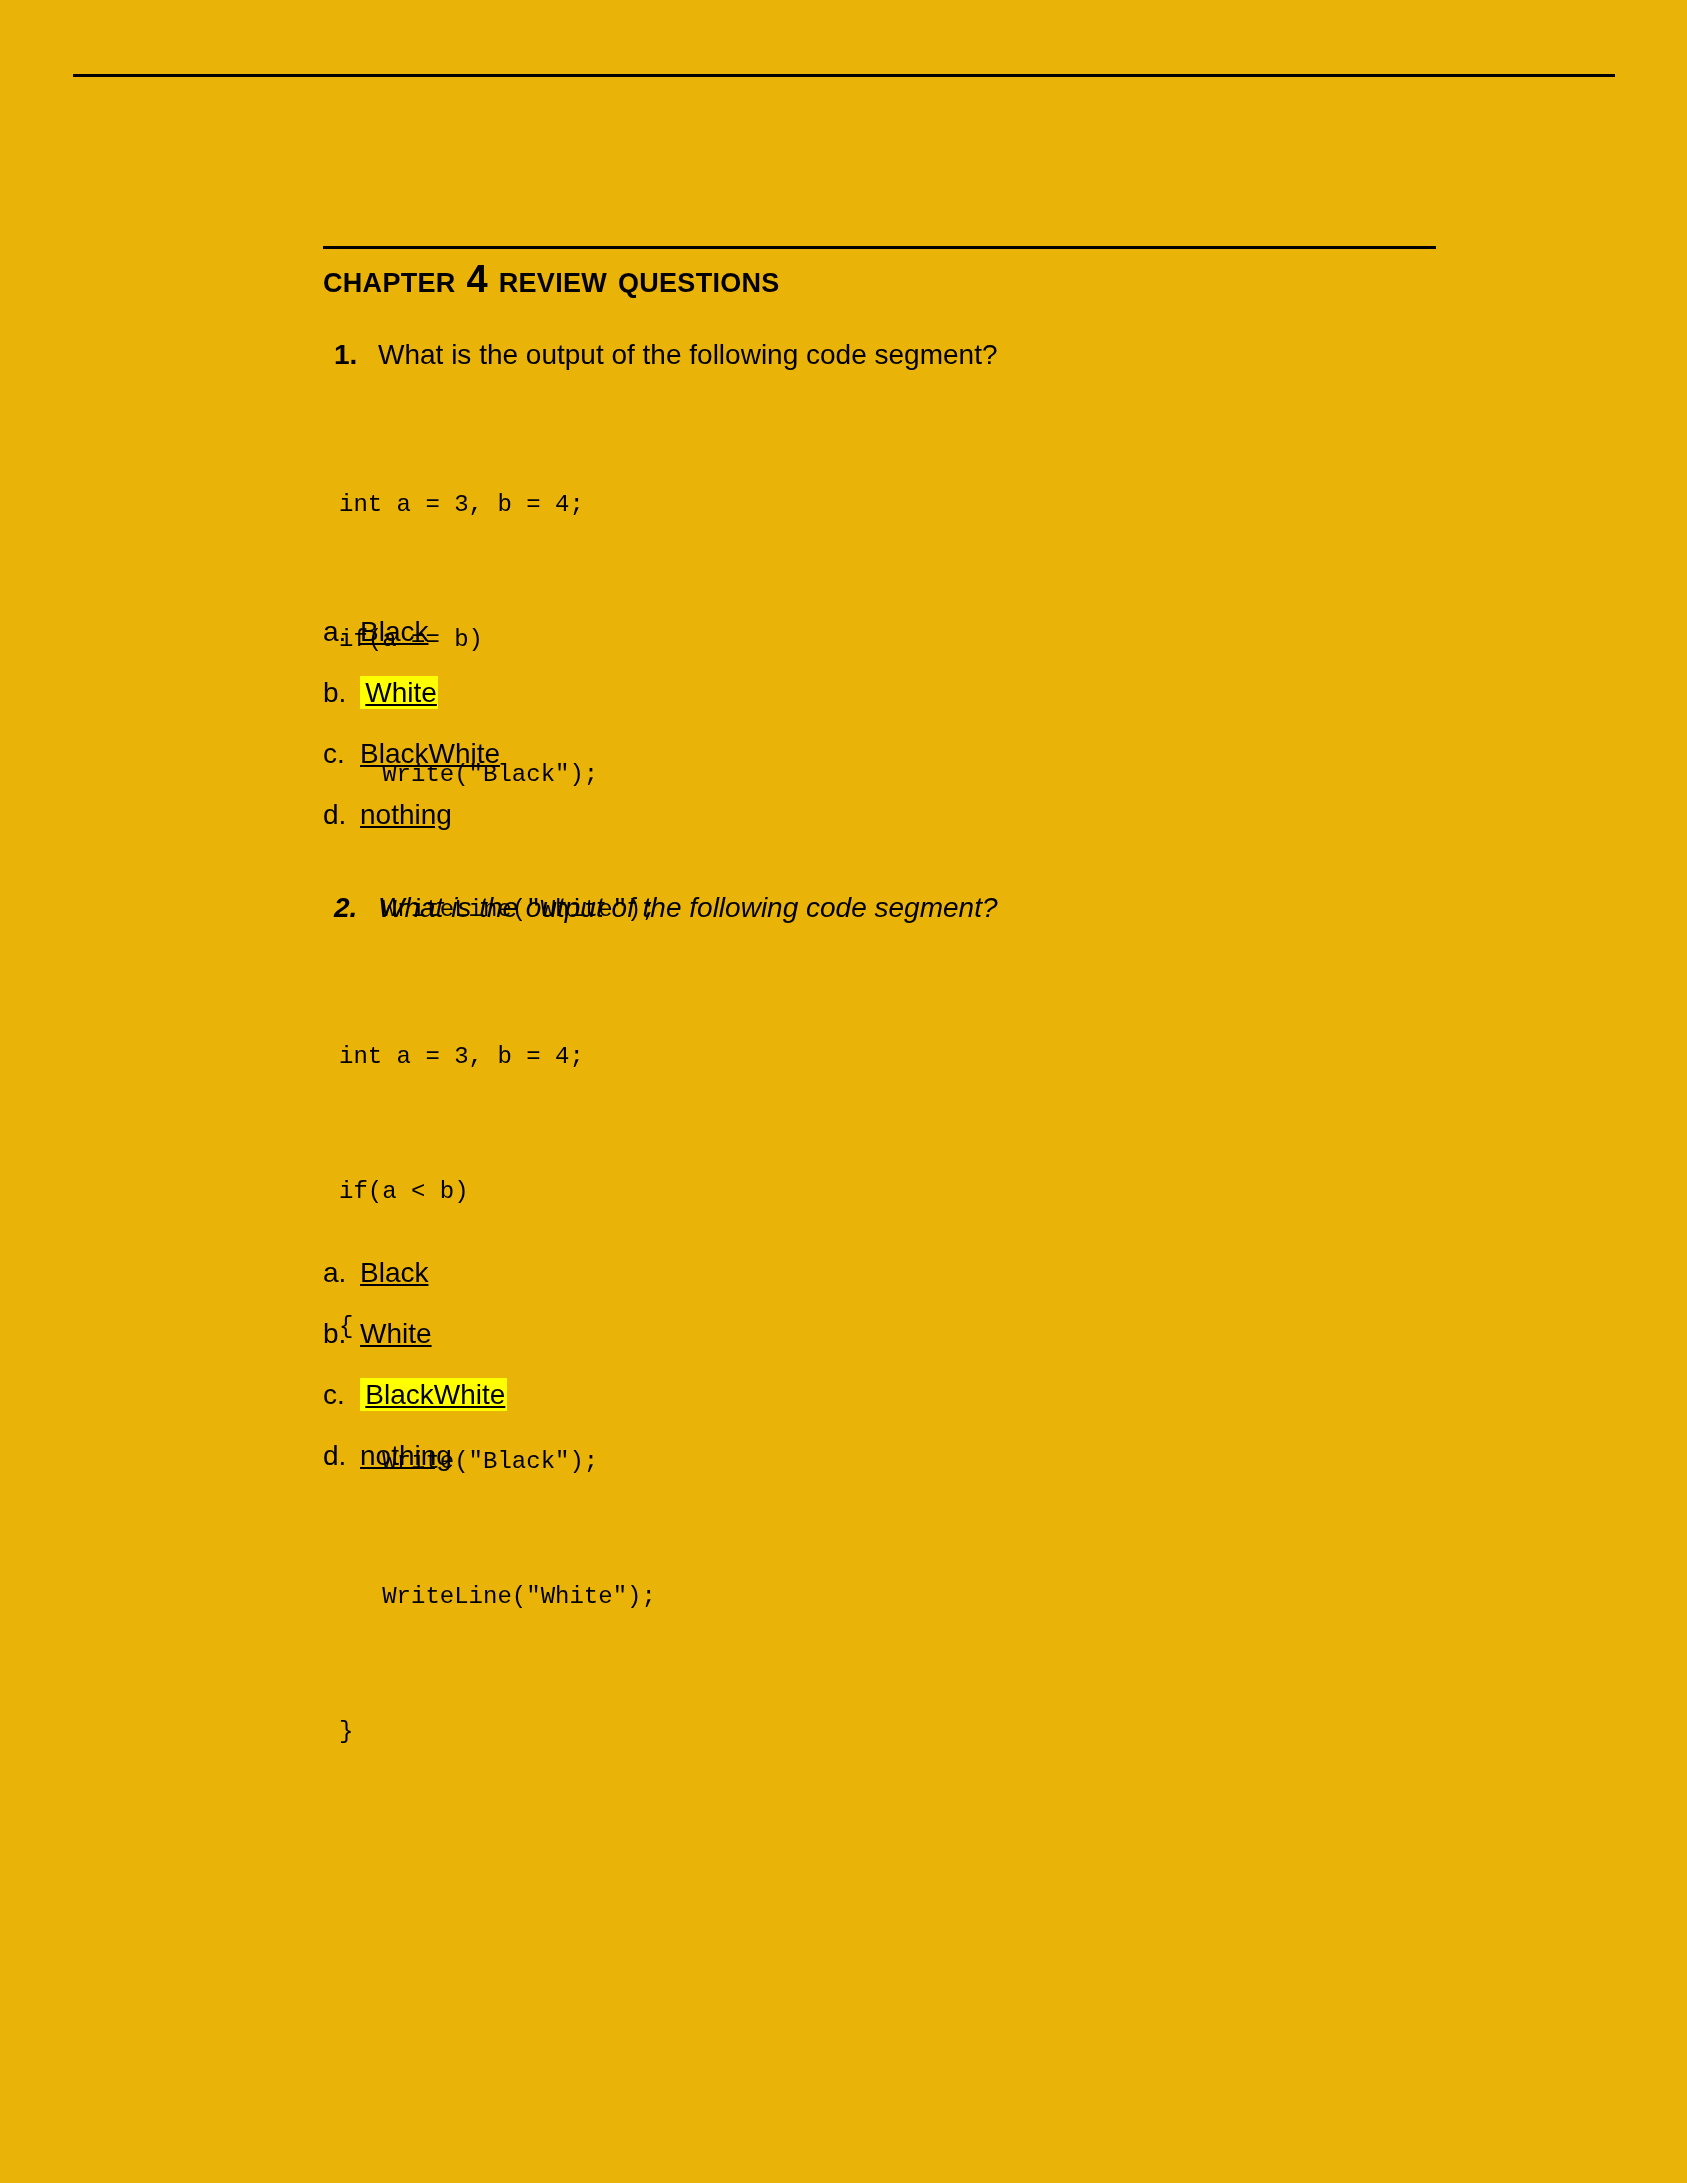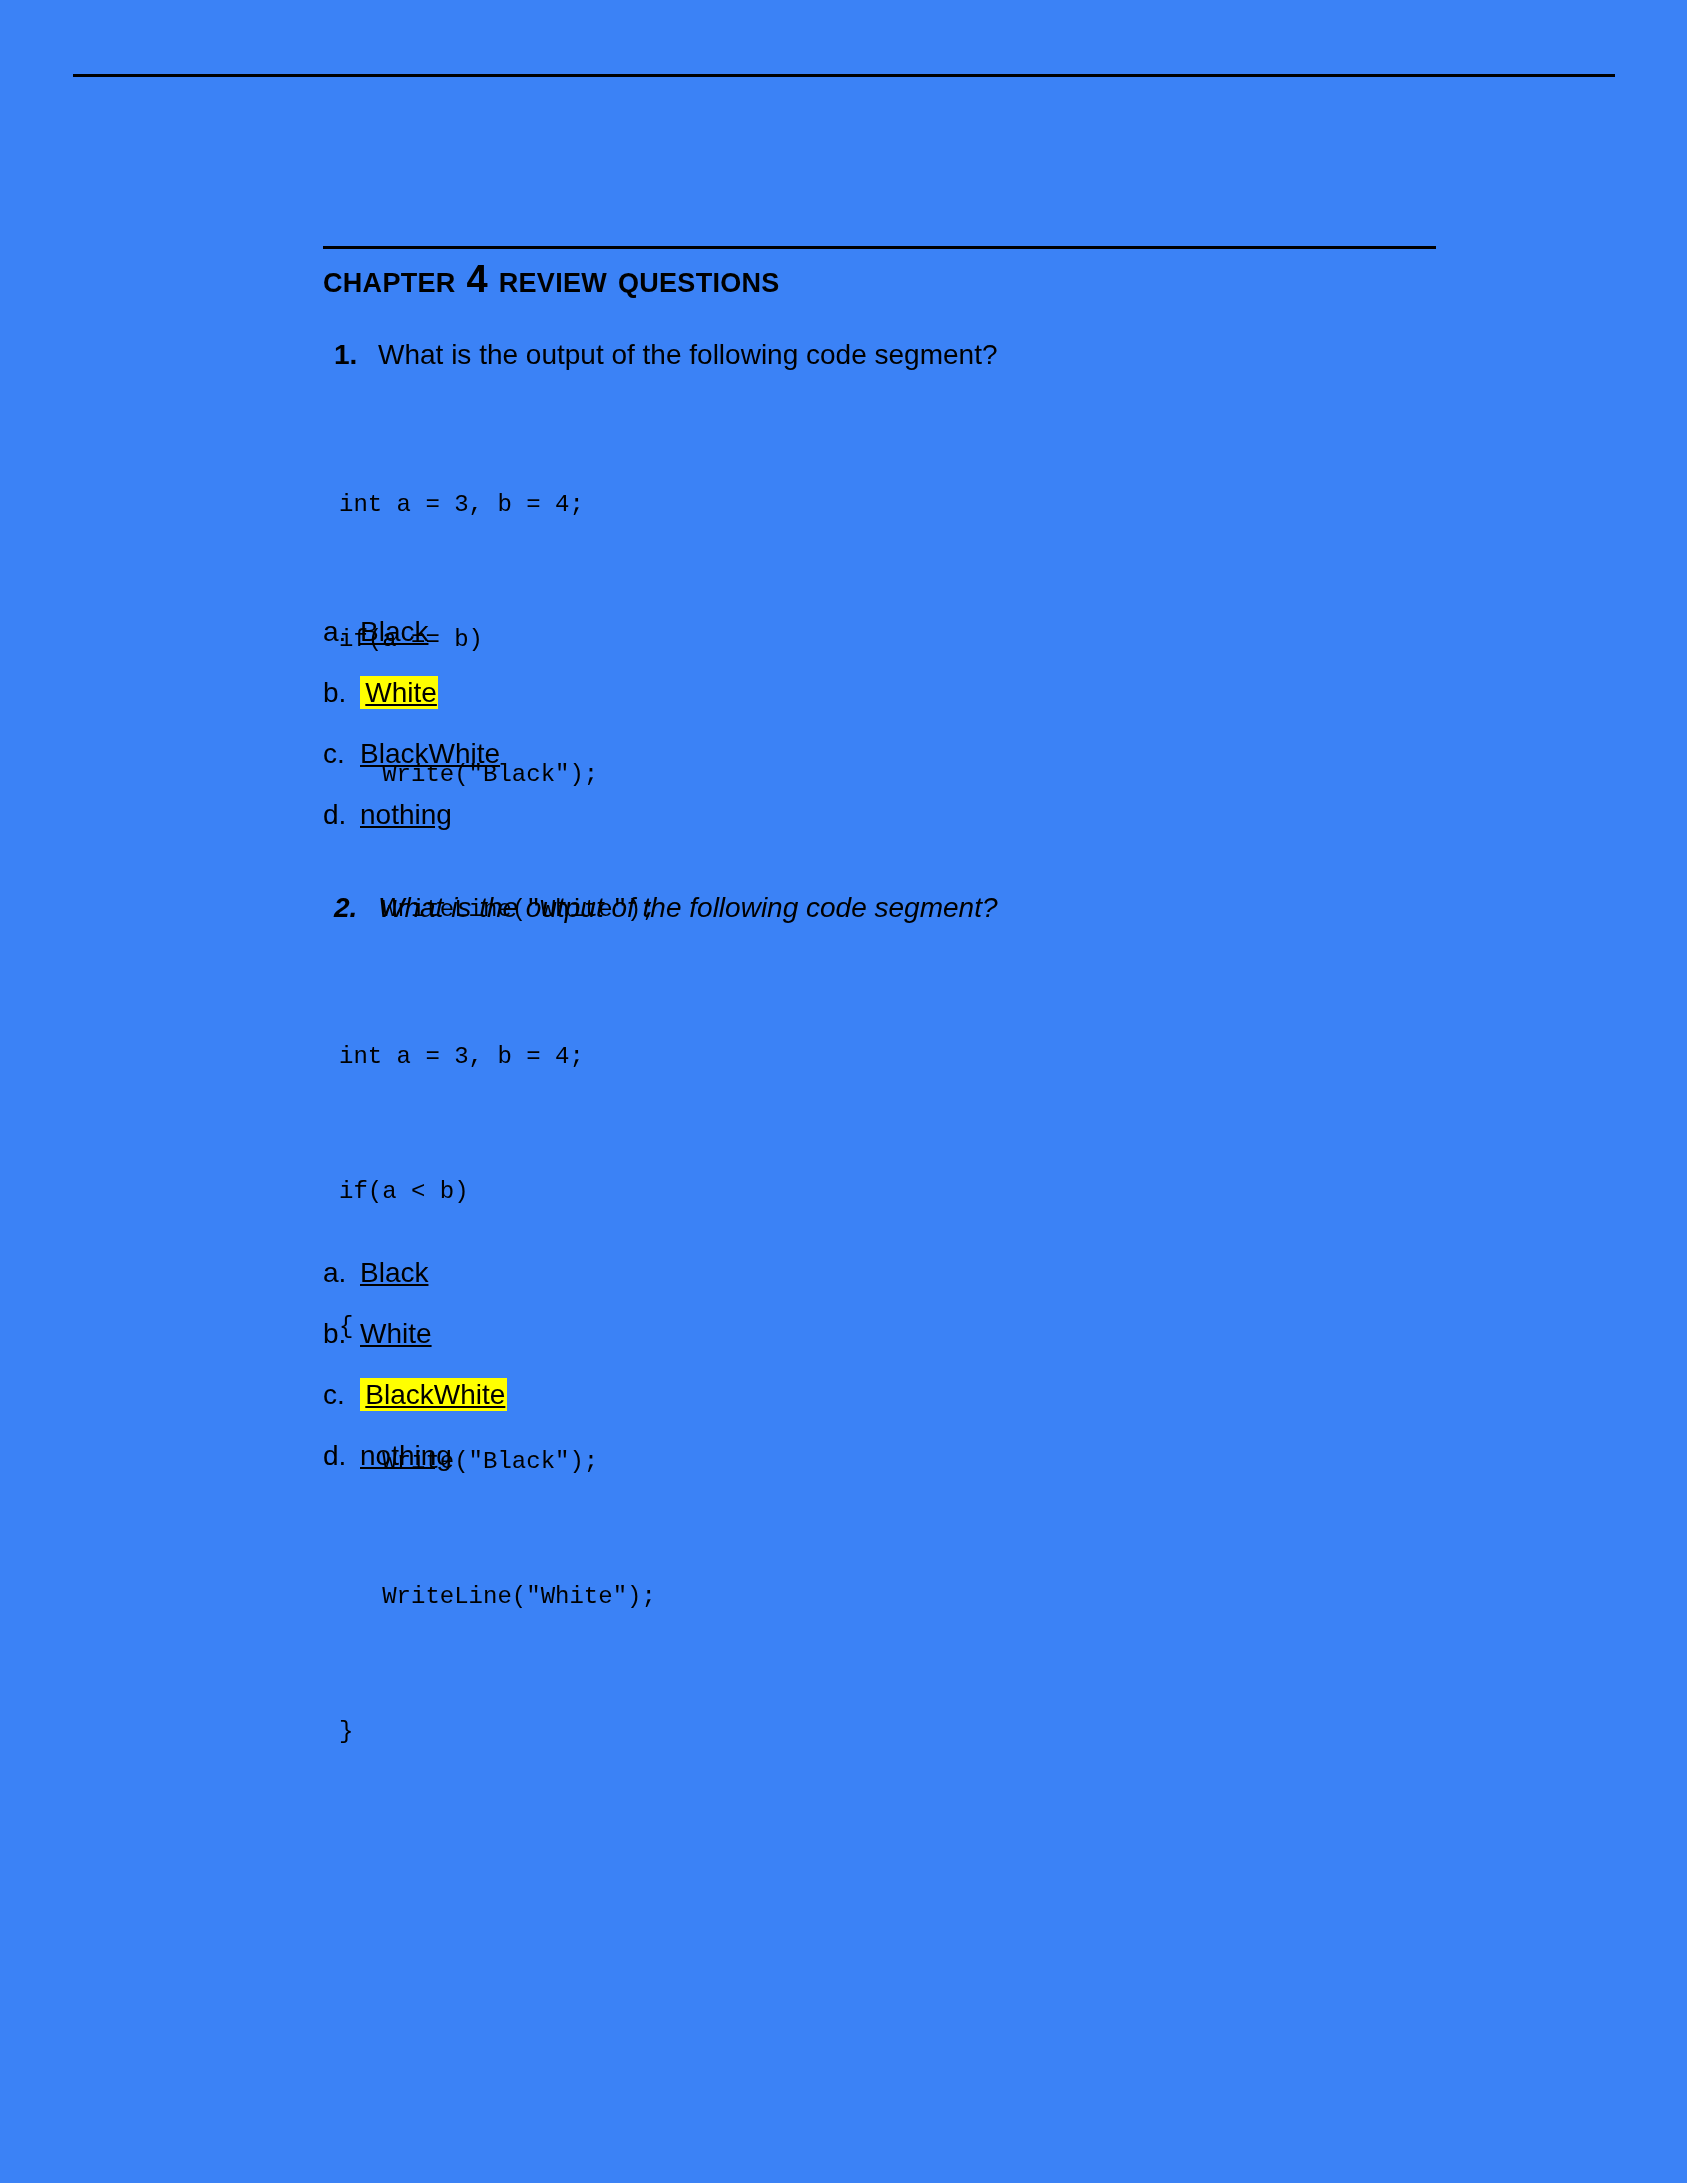--- a/index.html
+++ b/index.html
@@ -13,21 +13,21 @@
     position: relative;
     font-family: "Liberation Sans", sans-serif;
     color: #000000;
     overflow: hidden;
   }
 
   .page {
     position: relative;
     width: 1687px;
     height: 2183px;
-    background: #3b82f6;
+    background: #eab308;
   }
 
   
   .header-rule {
     position: absolute;
     left: 73px;
     top: 74px;
     width: 1542px;
     height: 3.3px;
     background: #000000;

